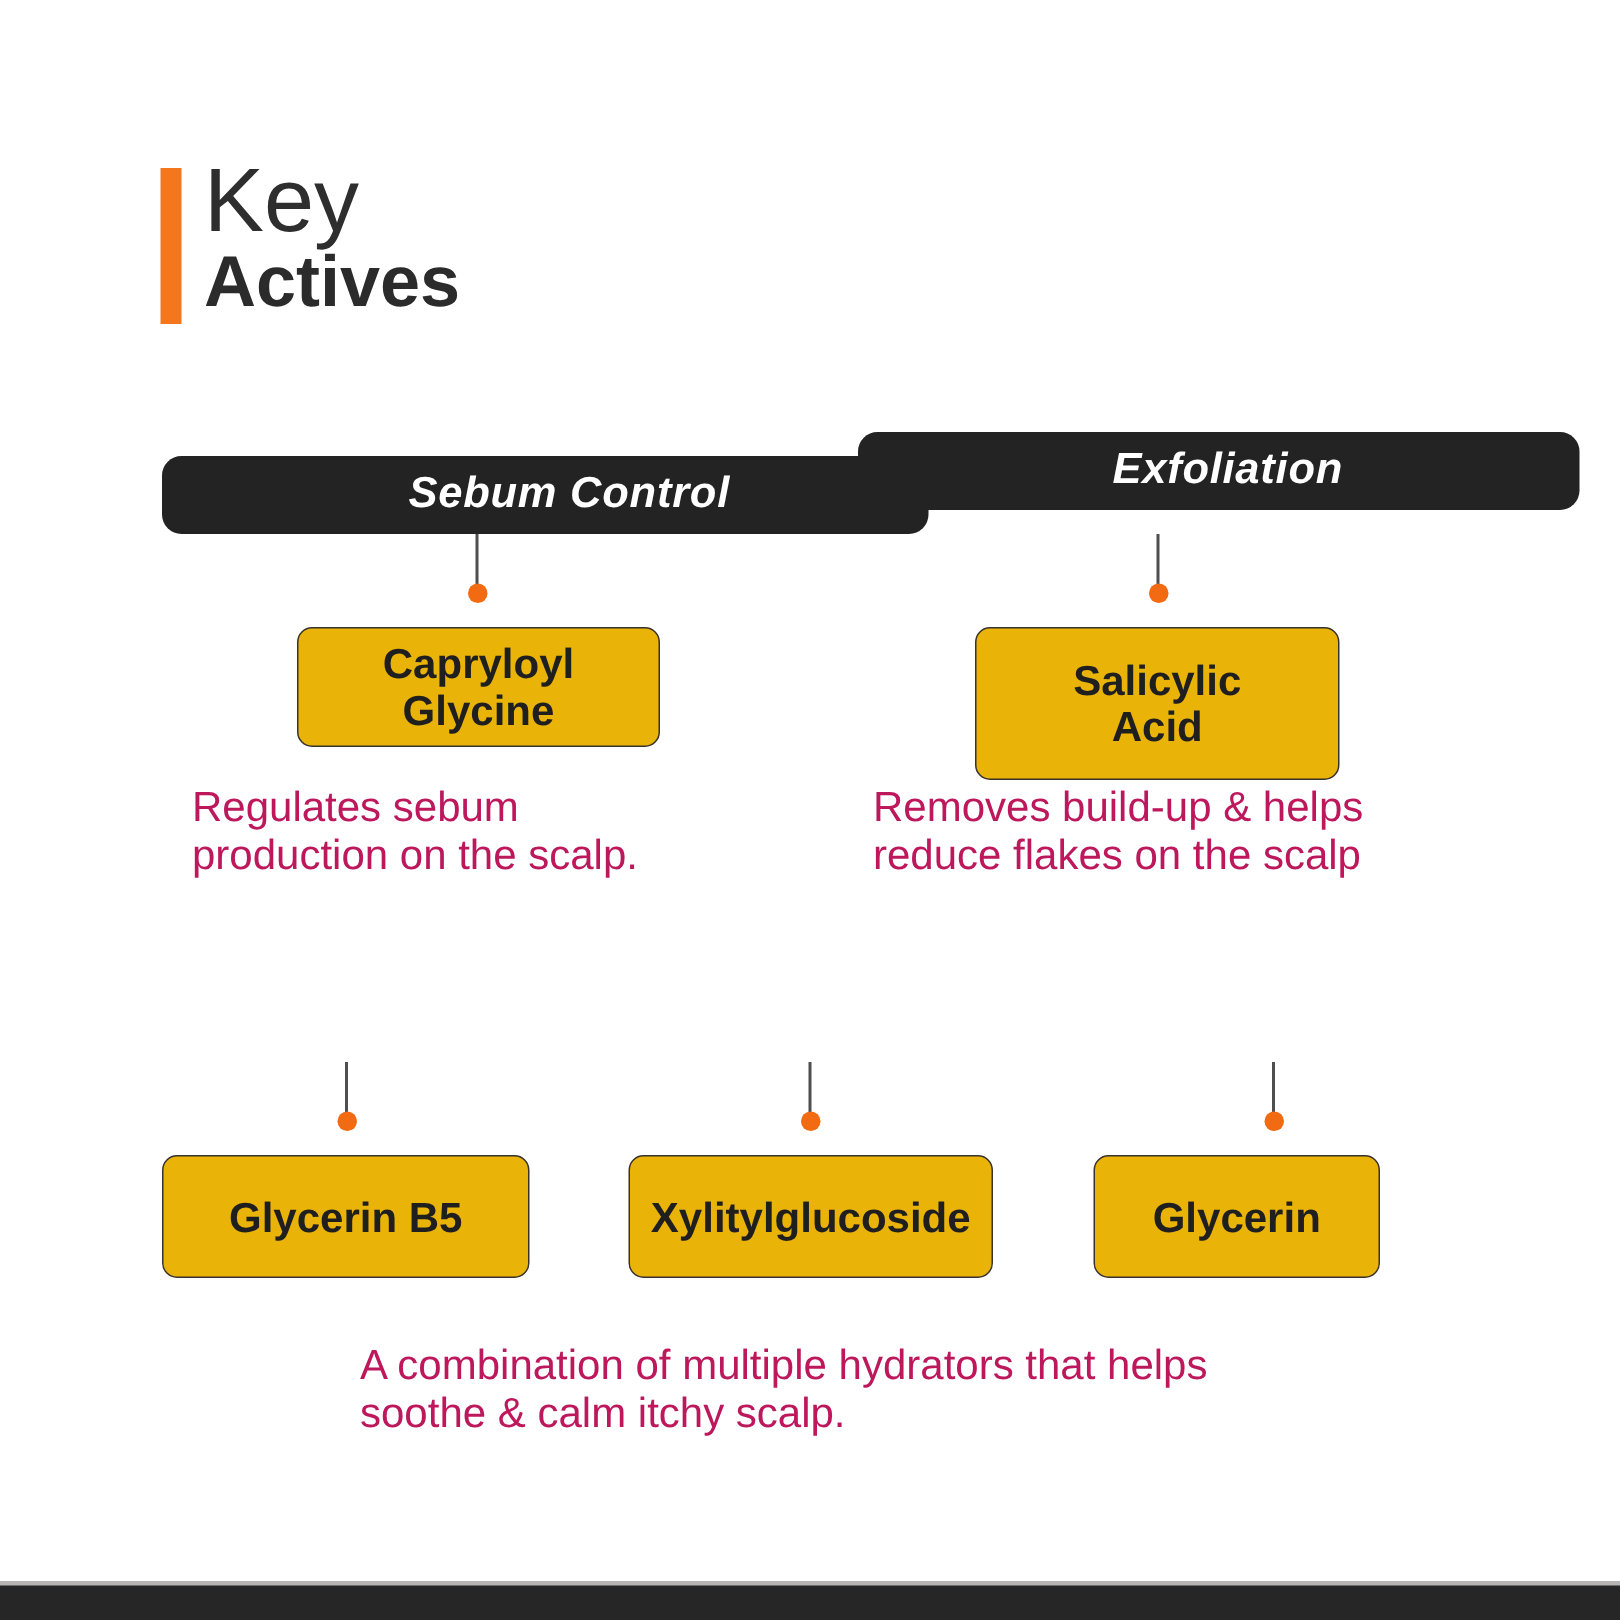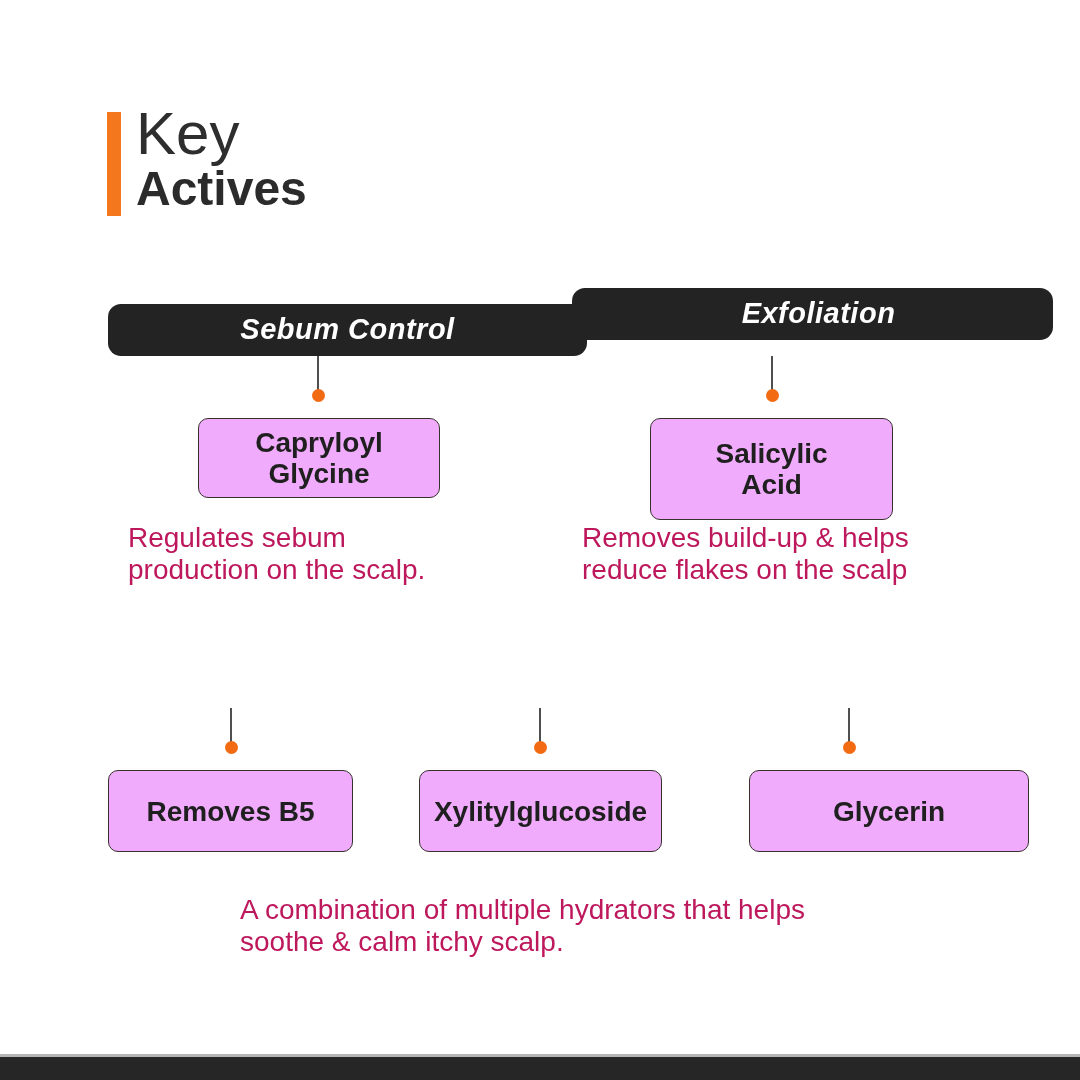--- a/index.html
+++ b/index.html
@@ -93,21 +93,21 @@
     width: 13px;
     height: 13px;
     margin-left: -6.5px;
     border-radius: 50%;
     background: #F26B13;
   }
 
   
   .active-box {
     position: absolute;
-    background: #f0abfc;
+    background: #eab308;
     border: 1.5px solid #38322e;
     border-radius: 10px;
     display: flex;
     align-items: center;
     justify-content: center;
     box-sizing: border-box;
   }
   .active-label {
     font-size: 28px;
     line-height: 31px;
@@ -144,21 +144,21 @@
 
 <div class="canvas">
 
 
   <div class="accent-bar"></div>
   <div class="title-block">
     <div class="title-light">Key</div>
     <div class="title-bold">Actives</div>
   </div>
 
-  <div class="pill" style="left:108px; top:304px; width:479px;">
+  <div class="pill" style="left:108px; top:304px; width:479px;padding-left:32px;">
     <span class="pill-label">Sebum Control</span>
   </div>
   <div class="connector" style="left:311px; top:356px;">
     <div class="line"></div>
     <div class="dot"></div>
   </div>
   <div class="active-box" style="left:198px; top:418px; width:242px; height:80px;">
     <span class="active-label">Capryloyl
 Glycine</span>
   </div>
@@ -185,26 +185,26 @@
   </div>
   <div class="connector" style="left:533px; top:708px;">
     <div class="line"></div>
     <div class="dot"></div>
   </div>
   <div class="connector" style="left:842px; top:708px;">
     <div class="line"></div>
     <div class="dot"></div>
   </div>
   <div class="active-box" style="left:108px; top:770px; width:245px; height:82px;">
-    <span class="active-label">Removes B5</span>
+    <span class="active-label">Glycerin B5</span>
   </div>
   <div class="active-box" style="left:419px; top:770px; width:243px; height:82px;">
     <span class="active-label">Xylitylglucoside</span>
   </div>
-  <div class="active-box" style="left:729px; top:770px; width:280px; height:82px;margin-left:20px;">
+  <div class="active-box" style="left:729px; top:770px; width:191px; height:82px;">
     <span class="active-label">Glycerin</span>
   </div>
   <div class="desc" style="left:240px; top:894px; width:600px;">A combination of multiple hydrators that helps
 soothe &amp; calm itchy scalp.</div>
 
   <div class="footer-bar"></div>
 
 </div>
 
 </body></html>

